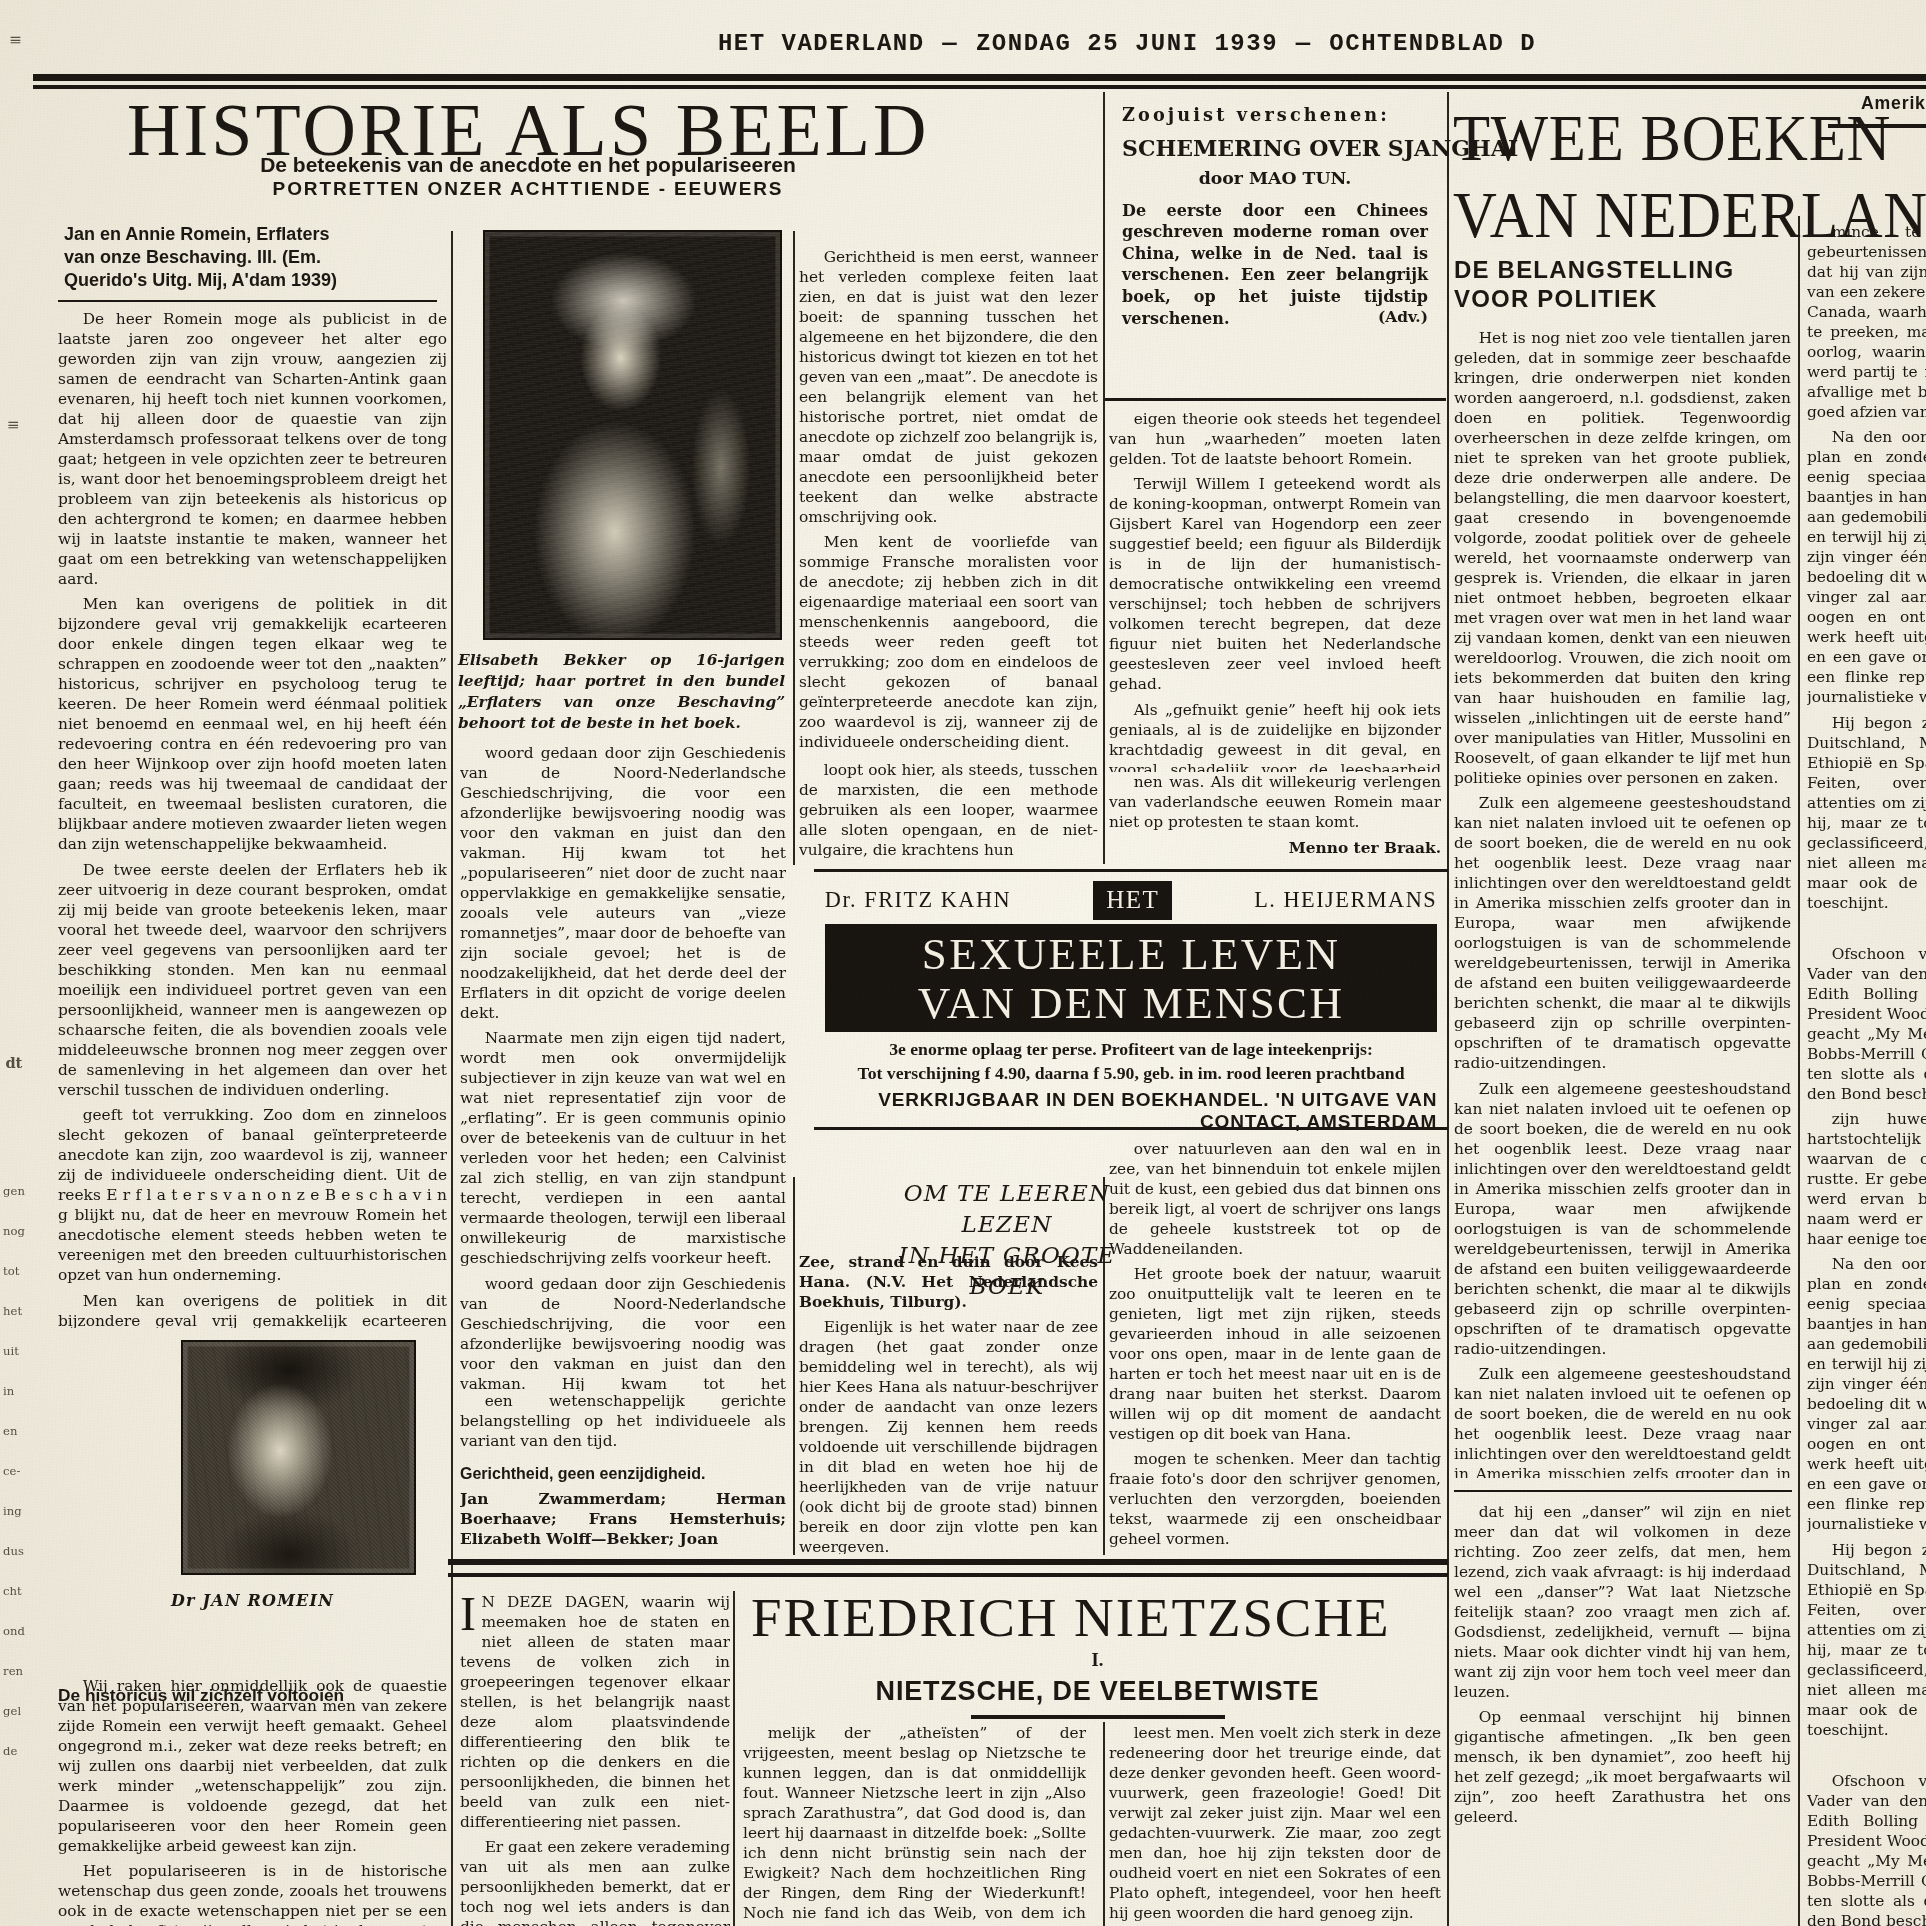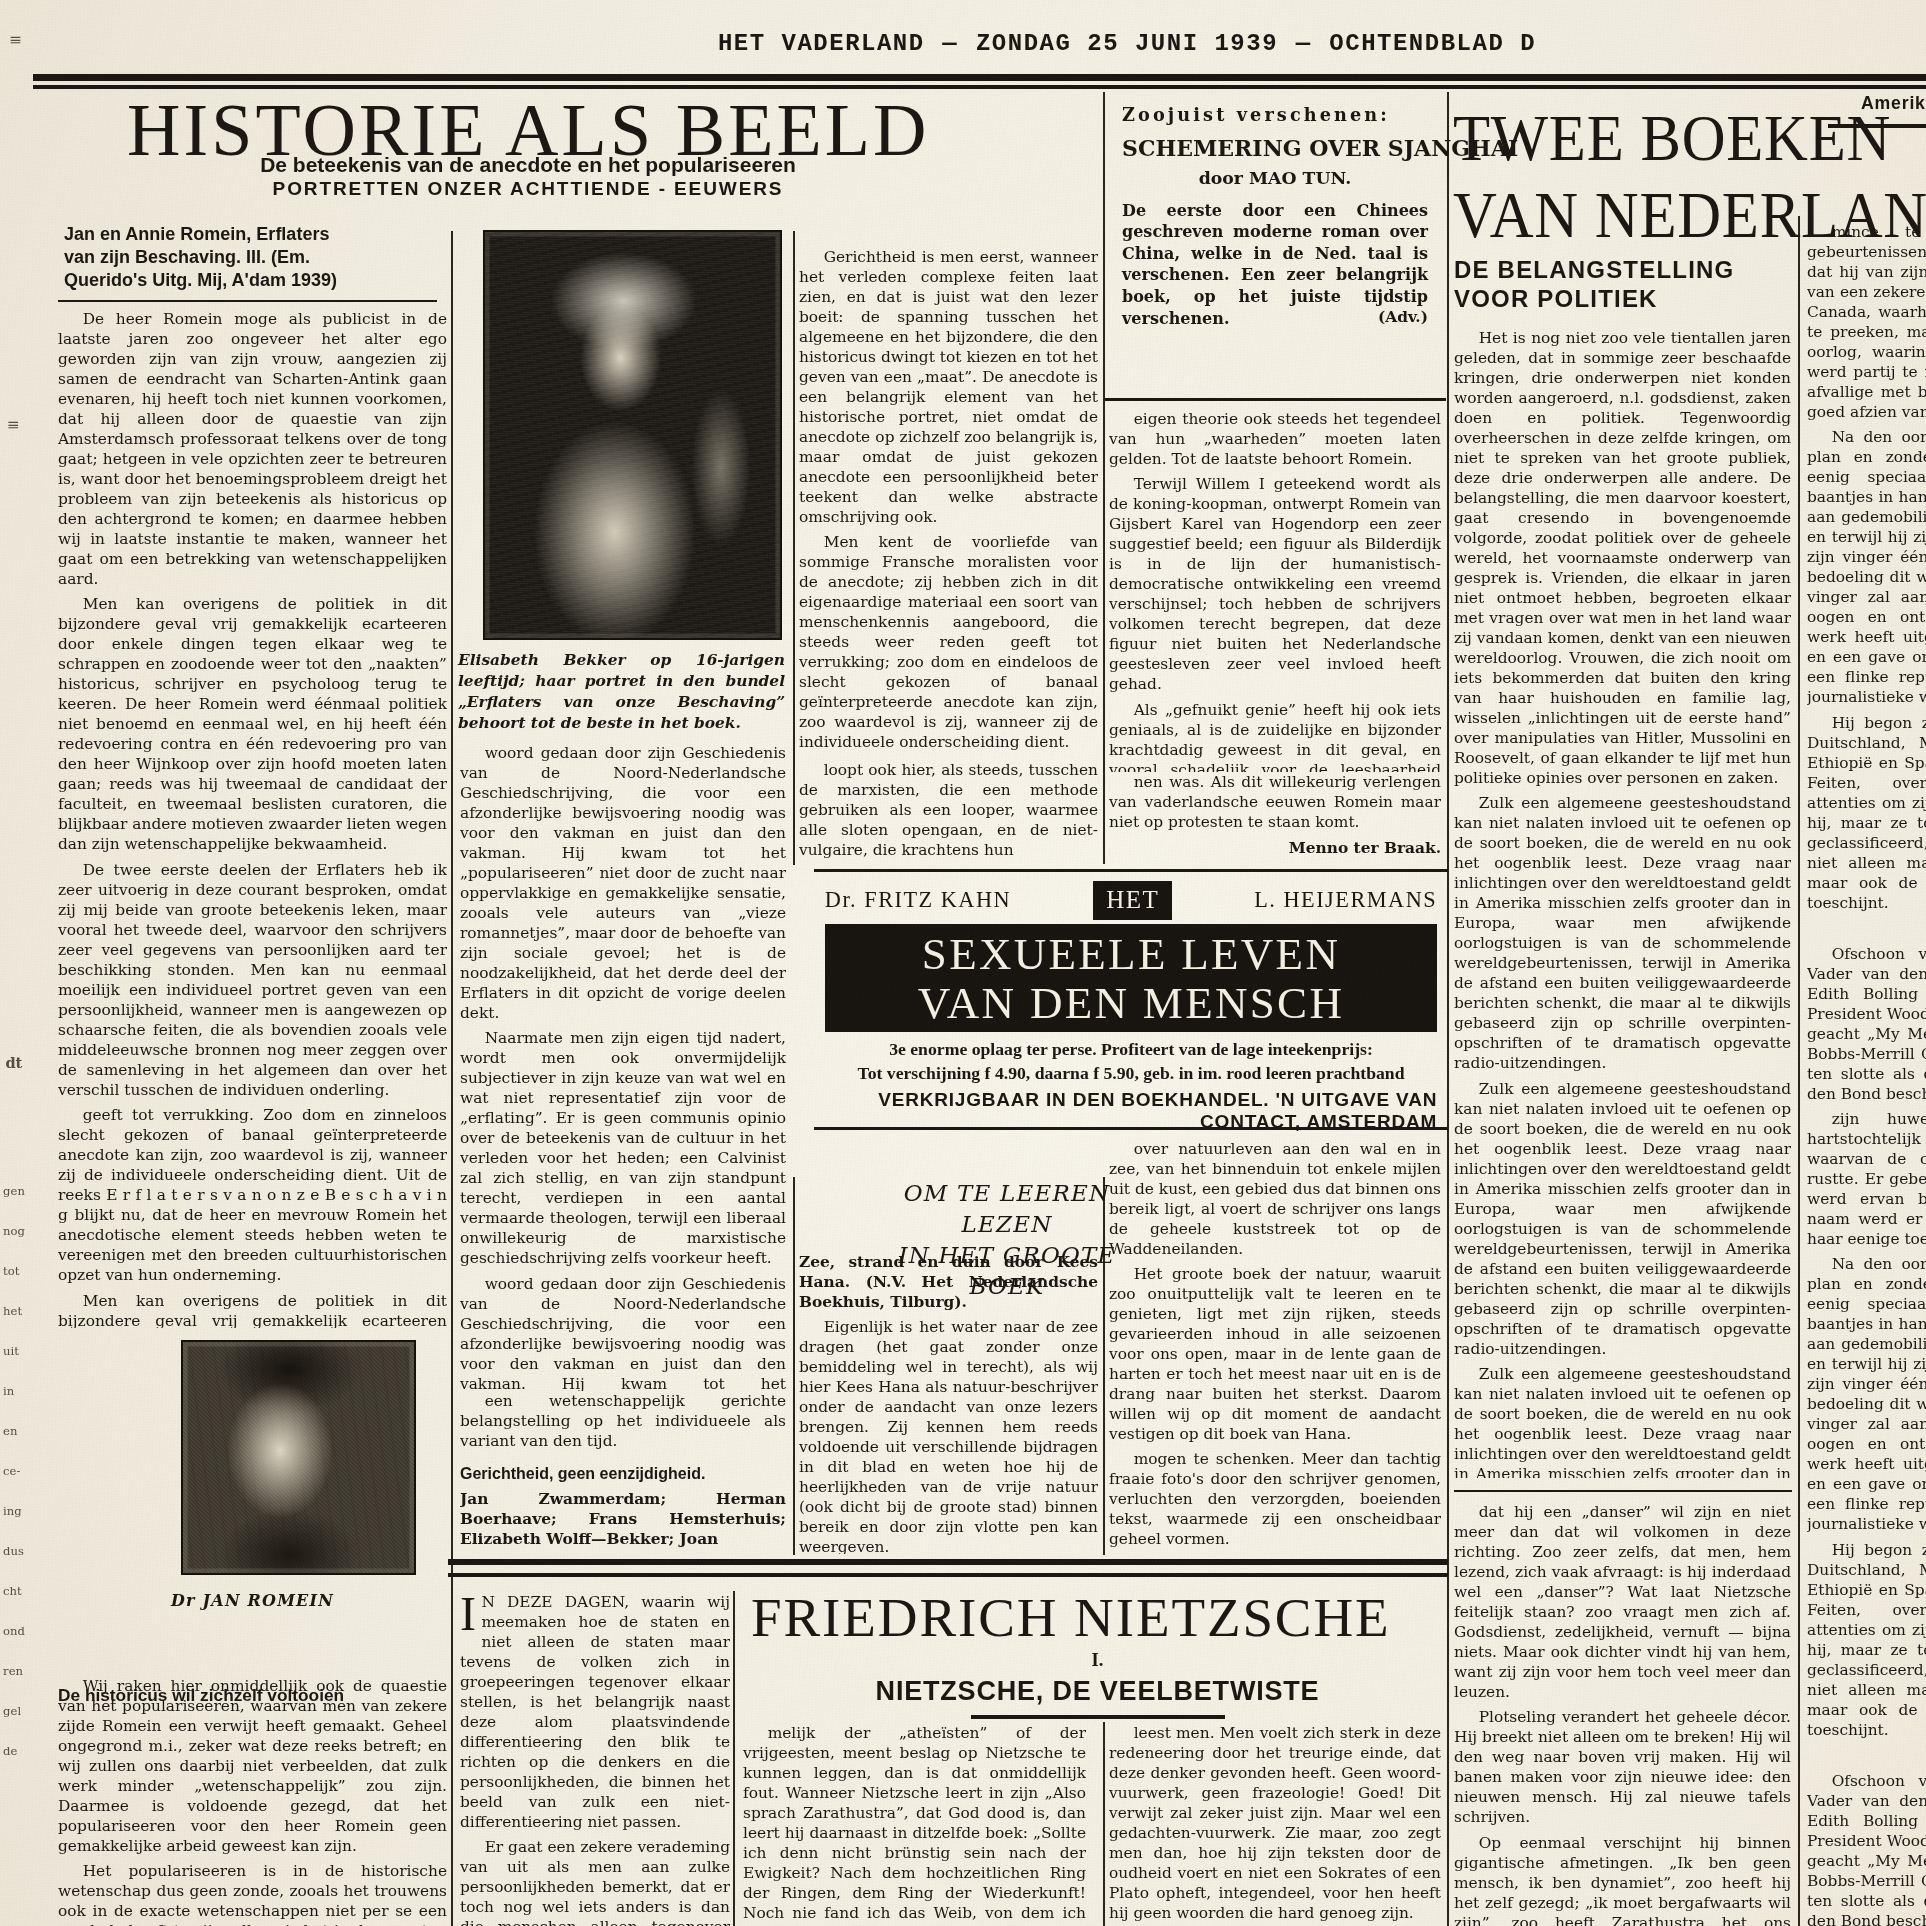--- a/index.html
+++ b/index.html
@@ -73,21 +73,21 @@
       <div>gel</div>
       <div>de</div>
     </div>
 
   <div class="abs h-serif" style="left:127px;top:88px;width:955px;font-size:74px;letter-spacing:3.1px;">HISTORIE ALS BEELD</div>
   <div class="abs deck" style="left:162px;top:153px;width:732px;font-size:21px;">De beteekenis van de anecdote en het populariseeren</div>
   <div class="abs deck" style="left:162px;top:178px;width:732px;font-size:19px;letter-spacing:1.9px;">PORTRETTEN ONZER ACHTTIENDE - EEUWERS</div>
 
   <div class="abs subheadsans" style="left:64px;top:223px;width:381px;font-size:18px;line-height:23px;">
       <div>Jan en Annie Romein, Erflaters</div>
-      <div>van zijn Beschaving. III. (Em.</div>
+      <div>van onze Beschaving. III. (Em.</div>
       <div>Querido's Uitg. Mij, A'dam 1939)</div>
     </div>
   <div class="rule" style="left:58px;top:300px;width:379px;height:1.9px;"></div>
 
   <div class="tcol" style="left:58px;top:309px;width:389px;height:1019px;">
       <p class="b-p">De heer Romein moge als publicist in de laatste jaren zoo ongeveer het alter ego geworden zijn van zijn vrouw, aangezien zij samen de eendracht van Scharten-Antink gaan evenaren, hij heeft toch niet kunnen voorkomen, dat hij alleen door de quaestie van zijn Amsterdamsch professoraat telkens over de tong gaat; hetgeen in vele opzichten zeer te betreuren is, want door het benoemingsprobleem dreigt het probleem van zijn beteekenis als historicus op den achtergrond te komen; en daarmee hebben wij in laatste instantie te maken, wanneer het gaat om een betrekking van wetenschappelijken aard.</p>
       <div class="fillbox">
         <p class="b-p">Men kan overigens de politiek in dit bijzondere geval vrij gemakkelijk ecarteeren door enkele dingen tegen elkaar weg te schrappen en zoodoende weer tot den „naakten” historicus, schrijver en psycholoog terug te keeren. De heer Romein werd éénmaal politiek niet benoemd en eenmaal wel, en hij heeft één redevoering contra en één redevoering pro van den heer Wijnkoop over zijn hoofd moeten laten gaan; reeds was hij tweemaal de candidaat der faculteit, en tweemaal beslisten curatoren, die blijkbaar andere motieven zwaarder lieten wegen dan zijn wetenschappelijke bekwaamheid.</p>
         <p class="b-p">De twee eerste deelen der Erflaters heb ik zeer uitvoerig in deze courant besproken, omdat zij mij beide van groote beteekenis leken, maar vooral het tweede deel, waarvoor den schrijvers zeer veel gegevens van persoonlijken aard ter beschikking stonden. Men kan nu eenmaal moeilijk een individueel portret geven van een persoonlijkheid, wanneer men is aangewezen op schaarsche feiten, die als bovendien zooals vele middeleeuwsche bronnen nog meer zeggen over de samenleving in het algemeen dan over het verschil tusschen de individuen onderling.</p>
         <p class="b-p">geeft tot verrukking. Zoo dom en zinneloos slecht gekozen of banaal geïnterpreteerde anecdote kan zijn, zoo waardevol is zij, wanneer zij de individueele onderscheiding dient. Uit de reeks E r f l a t e r s  v a n  o n z e  B e s c h a v i n g blijkt nu, dat de heer en mevrouw Romein het anecdotische element steeds hebben weten te vereenigen met den breeden cultuurhistorischen opzet van hun onderneming.</p>
@@ -215,21 +215,20 @@
   <div class="tcol" style="left:743px;top:1723px;width:343px;height:804px;">
       <p class="b-p">melijk der „atheïsten” of der vrijgeesten, meent beslag op Nietzsche te kunnen leggen, dan is dat onmiddellijk fout. Wanneer Nietzsche leert in zijn „Also sprach Zarathustra”, dat God dood is, dan leert hij daarnaast in ditzelfde boek: „Sollte ich denn nicht brünstig sein nach der Ewigkeit? Nach dem hochzeitlichen Ring der Ringen, dem Ring der Wiederkunft! Noch nie fand ich das Weib, von dem ich Kinder möchte, sei es denn dieses, o Ewigkeit! Denn ich liebe dich, O, Ewigkeit!</p>
     </div>
   <div class="tcol" style="left:1109px;top:1723px;width:332px;height:804px;">
       <p class="b-p">leest men. Men voelt zich sterk in deze redeneering door het treurige einde, dat deze denker gevonden heeft. Geen woord-vuurwerk, geen frazeologie! Goed! Dit verwijt zal zeker juist zijn. Maar wel een gedachten-vuurwerk. Zie maar, zoo zegt men dan, hoe hij zijn teksten door de oudheid voert en niet een Sokrates of een Plato opheft, integendeel, voor hen heeft hij geen woorden die hard genoeg zijn.</p>
     </div>
   <div class="rule" style="left:1454px;top:1490px;width:338px;height:1.9px;"></div>
   <div class="tcol" style="left:1454px;top:1502px;width:337px;height:928px;">
       <p class="b-p">dat hij een „danser” wil zijn en niet meer dan dat wil volkomen in deze richting.  Zoo zeer zelfs, dat men, hem lezend, zich vaak afvraagt: is hij inderdaad wel een „danser”? Wat laat Nietzsche feitelijk staan? zoo vraagt men zich af. Godsdienst, zedelijkheid, vernuft — bijna niets. Maar ook dichter vindt hij van hem, want zij zijn voor hem toch veel meer dan leuzen.</p>
       <div class="fillbox">
-        <p class="b-p">Plotseling verandert het geheele décor. Hij breekt niet alleen om te breken! Hij wil den weg naar boven vrij maken. Hij wil banen maken voor zijn nieuwe idee: den nieuwen mensch. Hij zal nieuwe tafels schrijven.</p>
         <p class="b-p">Op eenmaal verschijnt hij binnen gigantische afmetingen. „Ik ben geen mensch, ik ben dynamiet”, zoo heeft hij het zelf gezegd; „ik moet bergafwaarts wil zijn”, zoo heeft Zarathustra het ons geleerd.</p>
       </div>
     </div>
 
   <div class="abs subheadsans" style="left:1803px;top:93px;width:339px;text-align:center;font-size:17.7px;letter-spacing:0.8px;">Amerikaansche Letteren</div>
   <div class="rule" style="left:1828px;top:124px;width:317px;height:3.5px;"></div>
 
   <div class="abs h-serif" style="left:1453px;top:99px;font-size:66px;line-height:77px;letter-spacing:0.8px;transform:scaleX(.92);transform-origin:left top;">
     <div>TWEE BOEKEN</div>
     <div>VAN NEDERLANDERS</div>

